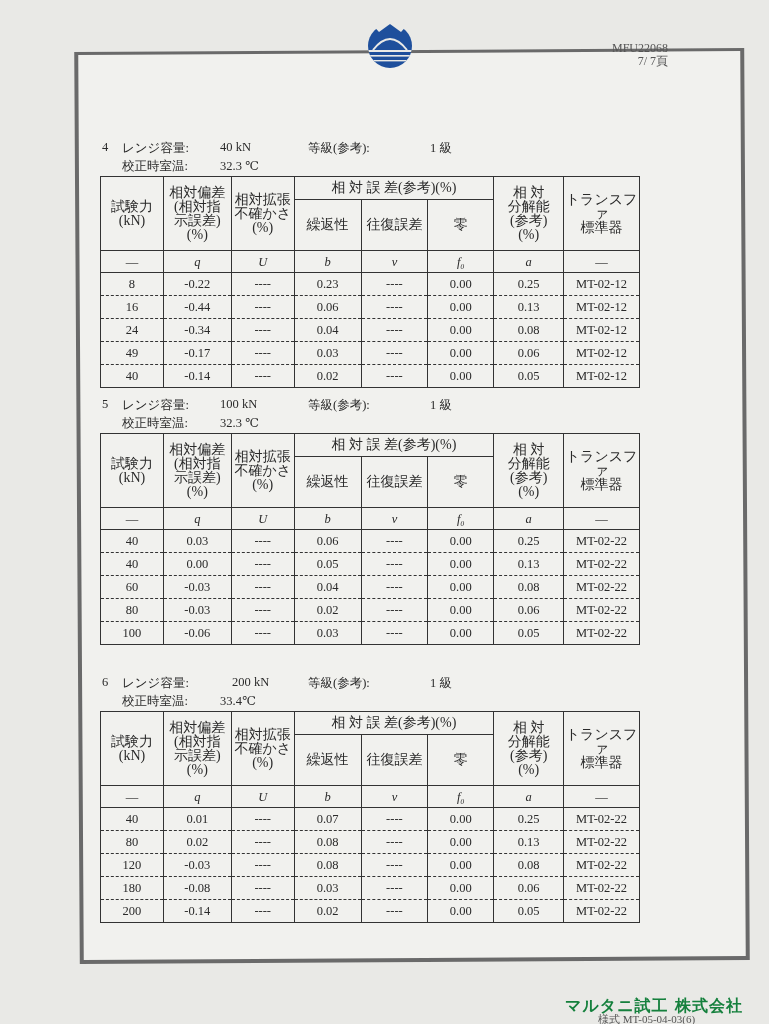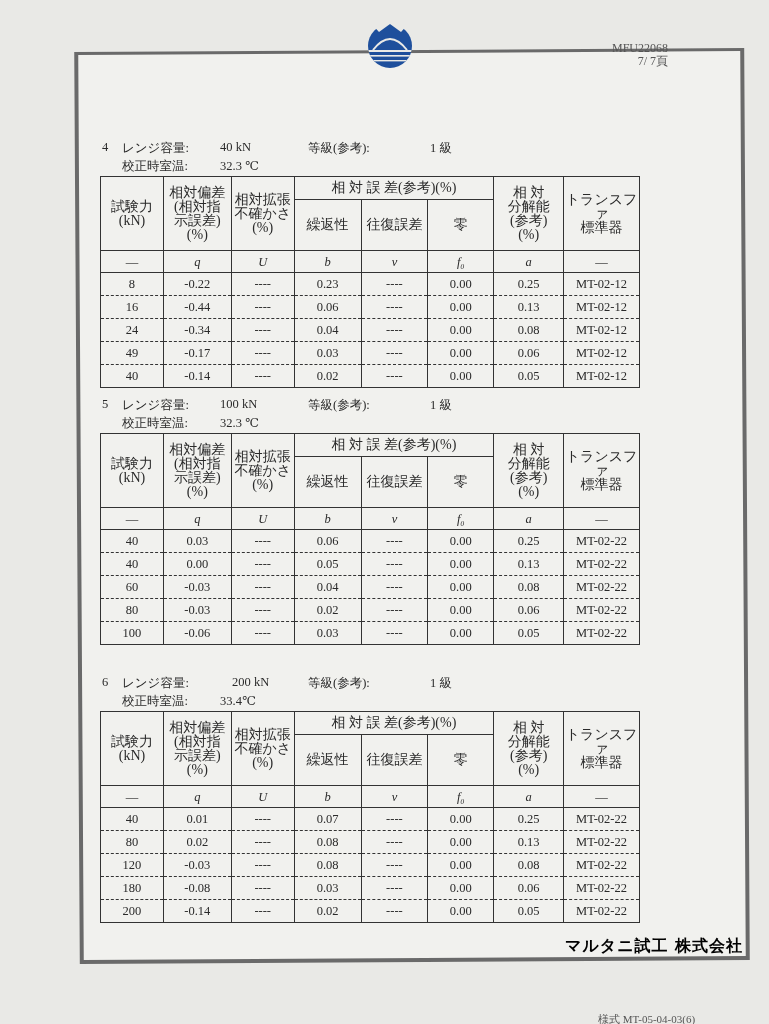--- a/index.html
+++ b/index.html
@@ -13,22 +13,22 @@
   .shead{font-size:12.5px;height:18px;position:relative;}
   .shead span{position:absolute;top:0;}
   table{border-collapse:collapse;width:540px;font-size:12.5px;}
   td,th{border:1.3px solid #333;text-align:center;padding:0;font-weight:normal;line-height:14px;}
   th{font-size:14px;}
   .sym td{height:21px;font-style:italic;}
   .sym td.dash{font-style:normal;}
   tr.data td{height:22px;border-top:1.3px dashed #333;border-bottom:1.3px dashed #333;}
   tr.data.first td{border-top:1.6px solid #333;}
   tr.data.last td{border-bottom:1.3px solid #333;}
-  .footer-co{position:absolute;left:565px;top:936px;font-family:"DejaVu Sans",sans-serif;font-weight:bold;
-             color:#000000;font-size:16px;letter-spacing:1px;}
+  .footer-co{position:absolute;left:565px;top:996px;font-family:"DejaVu Sans",sans-serif;font-weight:bold;
+             color:#15803d;font-size:16px;letter-spacing:1px;}
   .footer-form{position:absolute;left:598px;top:1012px;font-size:11px;color:#555;}
 </style>
 </head>
 <body>
 
 <div class="frame"></div>
 
 <svg class="logo" viewBox="0 0 54 48">
   <defs>
       <clipPath id="c">

